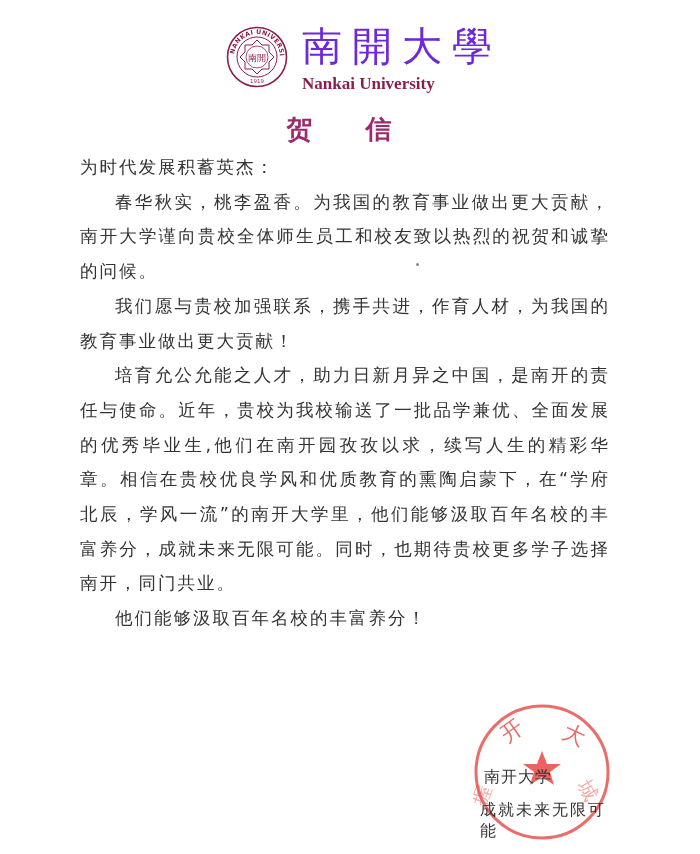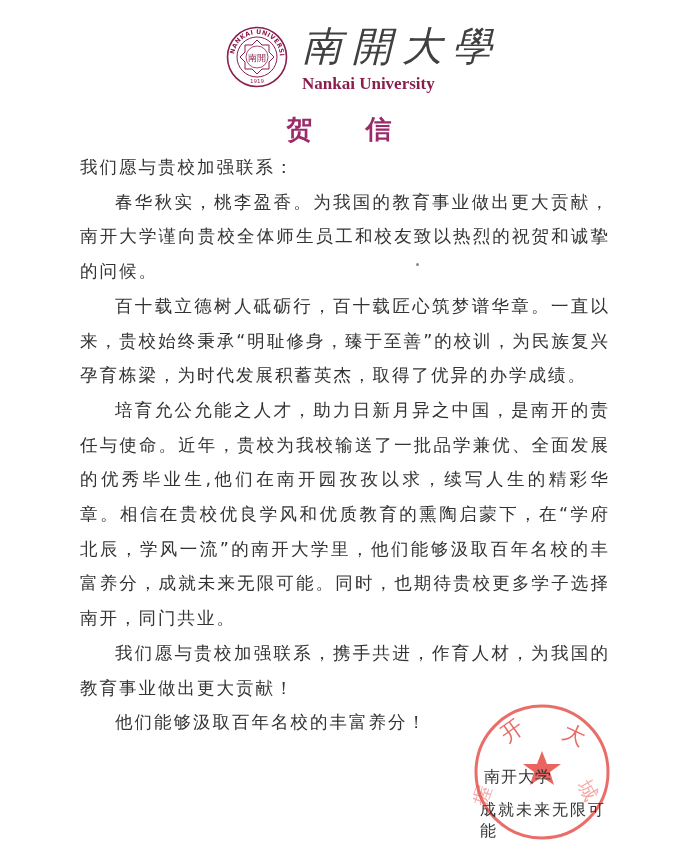--- a/index.html
+++ b/index.html
@@ -1,21 +1,21 @@
 <!DOCTYPE html>
 <html><head>
 <meta charset="utf-8">
 <style>
   html, body { margin:0; padding:0; background:#ffffff; }
   body { width:700px; height:854px; position:relative; overflow:hidden;
          font-family:"DejaVu Serif", "Liberation Serif", serif; color:#2b2b2b; }
   .header { position:absolute; left:218px; top:18px; width:250px; height:80px; }
   .emblem { position:absolute; left:8px; top:8px; width:62px; height:62px; }
   .cn-name { position:absolute; left:84px; top:6px; font-size:40px; letter-spacing:10px;
-             color:#404040; font-family:"DejaVu Serif", serif; font-style:italic; line-height:44px; white-space:nowrap; }
+             color:#6d28d9; font-family:"DejaVu Serif", serif; line-height:44px; white-space:nowrap; }
   .en-name { position:absolute; left:84px; top:56px; font-size:17px; font-weight:bold;
              color:#8a1f4e; font-family:"Liberation Serif", serif; white-space:nowrap; }
   .title { position:absolute; left:0; width:700px; top:112px; text-align:center;
            font-size:26px; font-weight:bold; color:#9b2a6a; letter-spacing:22px;
            font-family:"DejaVu Sans", sans-serif; }
   .letter { position:absolute; left:80px; top:150px; width:530px;
             font-size:17.5px; line-height:34.7px; font-family:"DejaVu Sans", sans-serif; color:#333; }
   .letter p { margin:0; text-align:justify; letter-spacing:2px; }
   .letter p.indent { text-indent:2em; }
   .seal { position:absolute; left:473px; top:703px; width:138px; height:138px; }
@@ -43,25 +43,24 @@
     <text x="31" y="34.5" font-size="9" fill="#8a1f4e" text-anchor="middle" font-family="DejaVu Sans, sans-serif">南開</text>
     <text x="31" y="56.5" font-size="5.5" fill="#8a1f4e" text-anchor="middle" font-family="DejaVu Sans, sans-serif">1919</text>
   </svg>
   <div class="cn-name">南開大學</div>
   <div class="en-name">Nankai University</div>
 </div>
 
 <div class="title">贺 信</div>
 
 <div class="letter">
-  <p>我们愿与贵校加强联系：</p>
+  <p>为时代发展积蓄英杰：</p>
   <p class="indent">春华秋实，桃李盈香。为我国的教育事业做出更大贡献，南开大学谨向贵校全体师生员工和校友致以热烈的祝贺和诚挚的问候。</p>
-  <p class="indent">百十载立德树人砥砺行，百十载匠心筑梦谱华章。一直以来，贵校始终秉承“明耻修身，臻于至善”的校训，为民族复兴孕育栋梁，为时代发展积蓄英杰，取得了优异的办学成绩。</p>
+  <p class="indent">我们愿与贵校加强联系，携手共进，作育人材，为我国的教育事业做出更大贡献！</p>
   <p class="indent">培育允公允能之人才，助力日新月异之中国，是南开的责任与使命。近年，贵校为我校输送了一批品学兼优、全面发展的优秀毕业生,他们在南开园孜孜以求，续写人生的精彩华章。相信在贵校优良学风和优质教育的熏陶启蒙下，在“学府北辰，学风一流”的南开大学里，他们能够汲取百年名校的丰富养分，成就未来无限可能。同时，也期待贵校更多学子选择南开，同门共业。</p>
-  <p class="indent">我们愿与贵校加强联系，携手共进，作育人材，为我国的教育事业做出更大贡献！</p>
   <p class="indent">他们能够汲取百年名校的丰富养分！</p>
 </div>
 
 <svg class="seal" viewBox="0 0 138 138">
   <circle cx="69" cy="69" r="66" fill="none" stroke="#e5544f" stroke-width="3" opacity="0.85"></circle>
   <polygon points="69,48 74,61 88,61 77,69 81,82 69,74 57,82 61,69 50,61 64,61" fill="#e5544f" opacity="0.9"></polygon>
   <text x="34" y="40" font-size="22" fill="#e5544f" opacity="0.85" font-family="DejaVu Sans, sans-serif" transform="rotate(-35 34 40)">开</text>
   <text x="88" y="34" font-size="22" fill="#e5544f" opacity="0.85" font-family="DejaVu Sans, sans-serif" transform="rotate(25 88 34)">大</text>
   <text x="12" y="104" font-size="20" fill="#e5544f" opacity="0.5" font-family="DejaVu Sans, sans-serif" transform="rotate(-70 12 104)">握</text>
   <text x="104" y="82" font-size="20" fill="#e5544f" opacity="0.5" font-family="DejaVu Sans, sans-serif" transform="rotate(60 104 82)">城</text>

